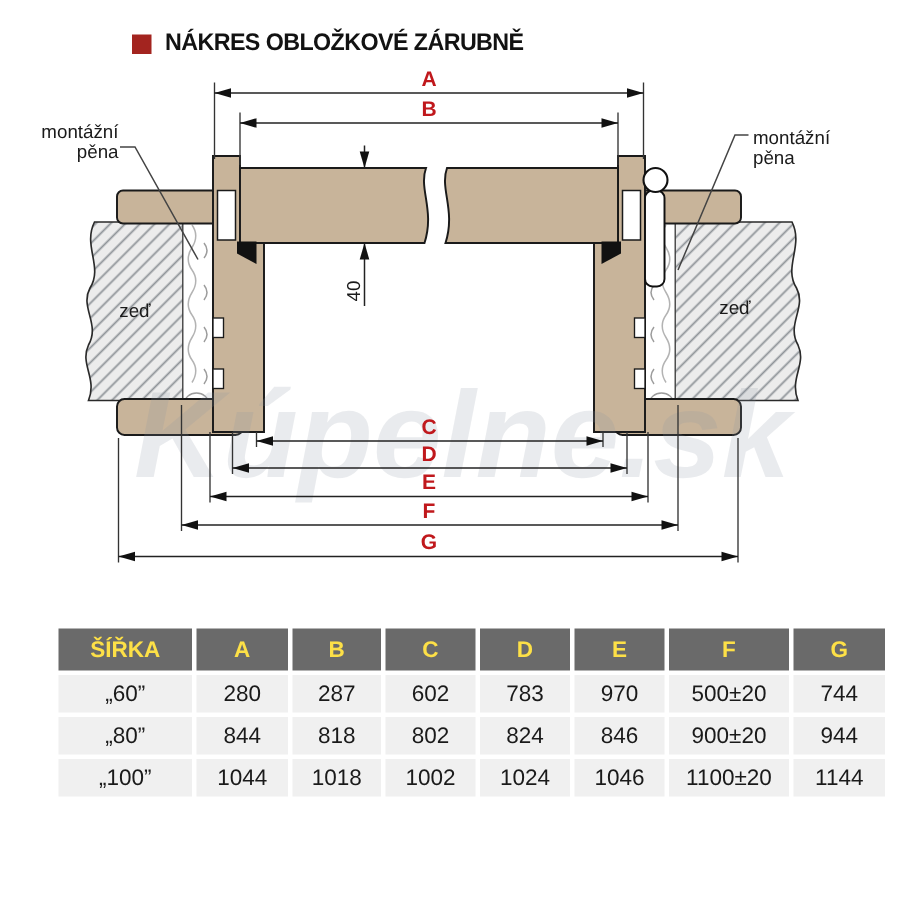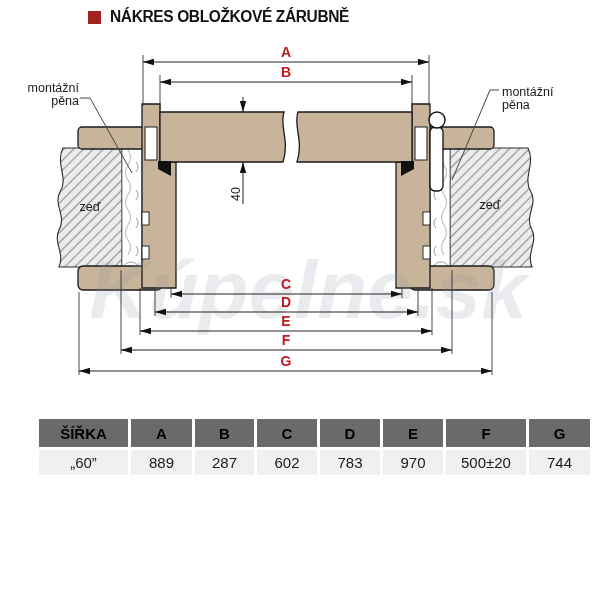--- a/index.html
+++ b/index.html
@@ -1,25 +1,25 @@
 <!DOCTYPE html>
 <html><head>
 <meta charset="utf-8">
 <style>
   html,body{margin:0;padding:0;background:#fff;}
   .stage{position:relative;width:600px;height:600px;background:#fff;overflow:hidden;
          font-family:"Liberation Sans",sans-serif;}
-  .title-row{position:absolute;top:8px;left:88px;display:flex;align-items:center;gap:9px;}
+  .title-row{position:absolute;top:20px;left:88px;display:flex;align-items:center;gap:9px;}
   .bullet{width:13px;height:13px;background:#a3241f;flex:0 0 auto;}
   .title-text{font-weight:bold;font-size:16px;color:#121212;letter-spacing:-0.4px;
               transform:scaleX(0.97);transform-origin:left center;white-space:nowrap;}
   svg.drawing{position:absolute;top:40px;left:0;}
   table.dims{position:absolute;top:416px;left:36px;border-collapse:separate;border-spacing:3px;
              table-layout:fixed;}
-  table.dims th{background:#6a6a6a;color:#000000;font-size:15px;font-weight:bold;height:28px;
+  table.dims th{background:#6a6a6a;color:#fde047;font-size:15px;font-weight:bold;height:28px;
                 text-align:center;padding:0 2px;}
   table.dims td{background:#f0f0f0;color:#1a1a1a;font-size:15px;height:25px;text-align:center;
                 padding:0 2px;white-space:nowrap;}
   .w0{width:85px}.w1{width:57px}.w2{width:55px}.w3{width:56px}.w4{width:56px}
   .w5{width:56px}.w6{width:76px}.w7{width:57px}
   text.dimred{font-weight:bold;font-size:14px;fill:#c0181c;}
   text.lbl{font-size:12.5px;fill:#1a1a1a;}
 </style>
 </head>
 <body>
@@ -171,24 +171,44 @@
       <th class="w1">A</th>
       <th class="w2">B</th>
       <th class="w3">C</th>
       <th class="w4">D</th>
       <th class="w5">E</th>
       <th class="w6">F</th>
       <th class="w7">G</th>
     </tr>
     <tr>
       <td>„60”</td>
-      <td>889</td>
+      <td>280</td>
       <td>287</td>
       <td>602</td>
       <td>783</td>
       <td>970</td>
       <td>500±20</td>
       <td>744</td>
     </tr>
+    <tr>
+      <td>„80”</td>
+      <td>844</td>
+      <td>818</td>
+      <td>802</td>
+      <td>824</td>
+      <td>846</td>
+      <td>900±20</td>
+      <td>944</td>
+    </tr>
+    <tr>
+      <td>„100”</td>
+      <td>1044</td>
+      <td>1018</td>
+      <td>1002</td>
+      <td>1024</td>
+      <td>1046</td>
+      <td>1100±20</td>
+      <td>1144</td>
+    </tr>
   </tbody>
     </table>
 
 </div>
 
 </body></html>

